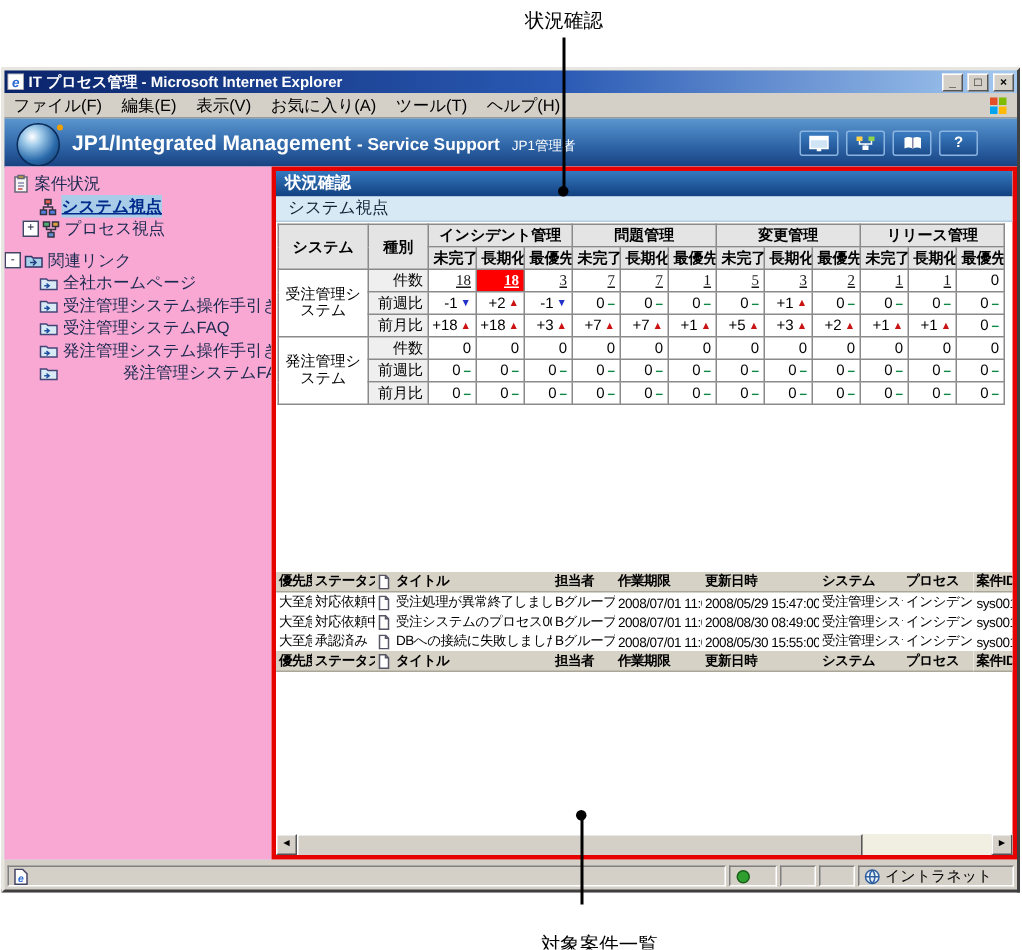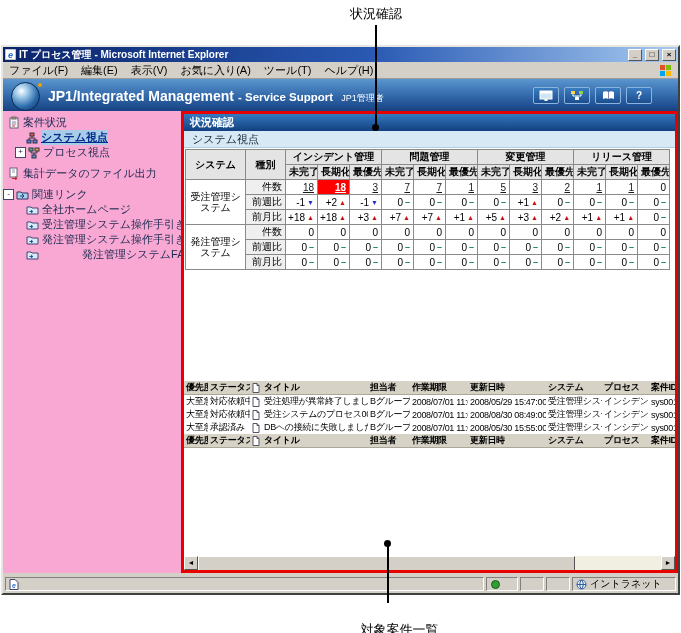--- a/index.html
+++ b/index.html
@@ -52,21 +52,21 @@
        font-size:11px;font-weight:bold;line-height:17px;padding-left:6px;}
   .panel-sub{height:16px;background:#d8e9f6;border-bottom:1px solid #b2cce0;color:#123;
        font-size:11px;line-height:16px;padding-left:8px;}
   
   table.metrics{border-collapse:collapse;table-layout:fixed;width:485px;margin:1px 0 0 1px;font-size:10px;}
   .metrics th,.metrics td{border:1px solid #8a8a8a;padding:0 3px;height:13px;overflow:hidden;}
   .metrics th{background:#e4e4e4;font-weight:bold;font-size:10px;white-space:nowrap;}
   .metrics td.syscell{background:#fff;text-align:center;line-height:11px;white-space:normal;}
   .metrics td.typecell{background:#efefef;text-align:right;white-space:nowrap;}
   .metrics td.num{text-align:right;white-space:nowrap;}
-  .cnt{text-decoration:underline;color:#1a1a1a;cursor:pointer;}
+  .cnt{text-decoration:underline;color:#1a1a1a;cursor:pointer;font-family:Liberation Serif, serif;}
   td.alert{background:#ff0000;}
   td.alert .cnt{color:#fff;font-weight:bold;}
   .trend{display:flex;justify-content:flex-end;align-items:center;gap:2px;}
   .arr-up{color:#cc1111;font-size:7px;}
   .arr-down{color:#2233cc;font-size:7px;}
   .arr-flat{color:#0a8844;font-weight:bold;font-size:9px;}
   
   .case-panel{position:absolute;top:267px;left:0;right:0;}
   .case-title{height:14px;background:linear-gradient(to bottom,#c2d8ea,#8fb2d4);color:#000;
        font-size:10px;font-weight:bold;line-height:14px;padding-left:4px;white-space:nowrap;overflow:hidden;}
@@ -200,31 +200,20 @@
           <span class="ticon">
             <svg width="12" height="12">
               <rect x="1" y="1" width="4" height="3" fill="#50b070" stroke="#334"></rect>
               <rect x="7" y="1" width="4" height="3" fill="#e0a040" stroke="#334"></rect>
               <rect x="4" y="8" width="4" height="3" fill="#6090d0" stroke="#334"></rect>
               <path d="M3 4v2h6V4M6 6v2" stroke="#334" fill="none"></path>
             </svg>
           </span>
           <span class="tlabel">プロセス視点</span>
         </div>
-        <div class="tree-item gaptop" style="padding-left: 5px;">
-          <span class="ticon">
-            <svg width="12" height="13">
-              <rect x="2" y="1" width="7" height="9" fill="#fff" stroke="#667"></rect>
-              <line x1="4" y1="3" x2="7" y2="3" stroke="#99b"></line>
-              <line x1="4" y1="5" x2="7" y2="5" stroke="#99b"></line>
-              <path d="M4 11.5h5m0 0l-2-1.8m2 1.8l-2 1.5" stroke="#d02020" fill="none"></path>
-            </svg>
-          </span>
-          <span class="tlabel">集計データのファイル出力</span>
-        </div>
         <div class="tree-item gaptop" style="padding-left: 0px;">
           <span class="exp">-</span>
           <span class="ticon">
             <svg width="13" height="11">
               <path d="M1 3h4l1 1h6v6H1z" fill="#a8d0e8" stroke="#336"></path>
               <path d="M4 7h4M6 5l2 2-2 2" stroke="#204080" fill="none"></path>
             </svg>
           </span>
           <span class="tlabel">関連リンク</span>
         </div>
@@ -238,20 +227,29 @@
           <span class="tlabel">全社ホームページ</span>
         </div>
         <div class="tree-item" style="padding-left: 23px;">
           <span class="ticon">
             <svg width="13" height="11">
               <path d="M1 3h4l1 1h6v6H1z" fill="#d8eaf6" stroke="#447"></path>
               <path d="M3.5 7.5h3M5 6l1.8 1.5L5 9" stroke="#2050a0" fill="none"></path>
             </svg>
           </span>
           <span class="tlabel">受注管理システム操作手引き</span>
+        </div>
+        <div class="tree-item" style="padding-left: 23px;">
+          <span class="ticon">
+            <svg width="13" height="11">
+              <path d="M1 3h4l1 1h6v6H1z" fill="#d8eaf6" stroke="#447"></path>
+              <path d="M3.5 7.5h3M5 6l1.8 1.5L5 9" stroke="#2050a0" fill="none"></path>
+            </svg>
+          </span>
+          <span class="tlabel">受注管理システムFAQ</span>
         </div>
         <div class="tree-item" style="padding-left: 23px;">
           <span class="ticon">
             <svg width="13" height="11">
               <path d="M1 3h4l1 1h6v6H1z" fill="#d8eaf6" stroke="#447"></path>
               <path d="M3.5 7.5h3M5 6l1.8 1.5L5 9" stroke="#2050a0" fill="none"></path>
             </svg>
           </span>
           <span class="tlabel">発注管理システム操作手引き</span>
         </div>

